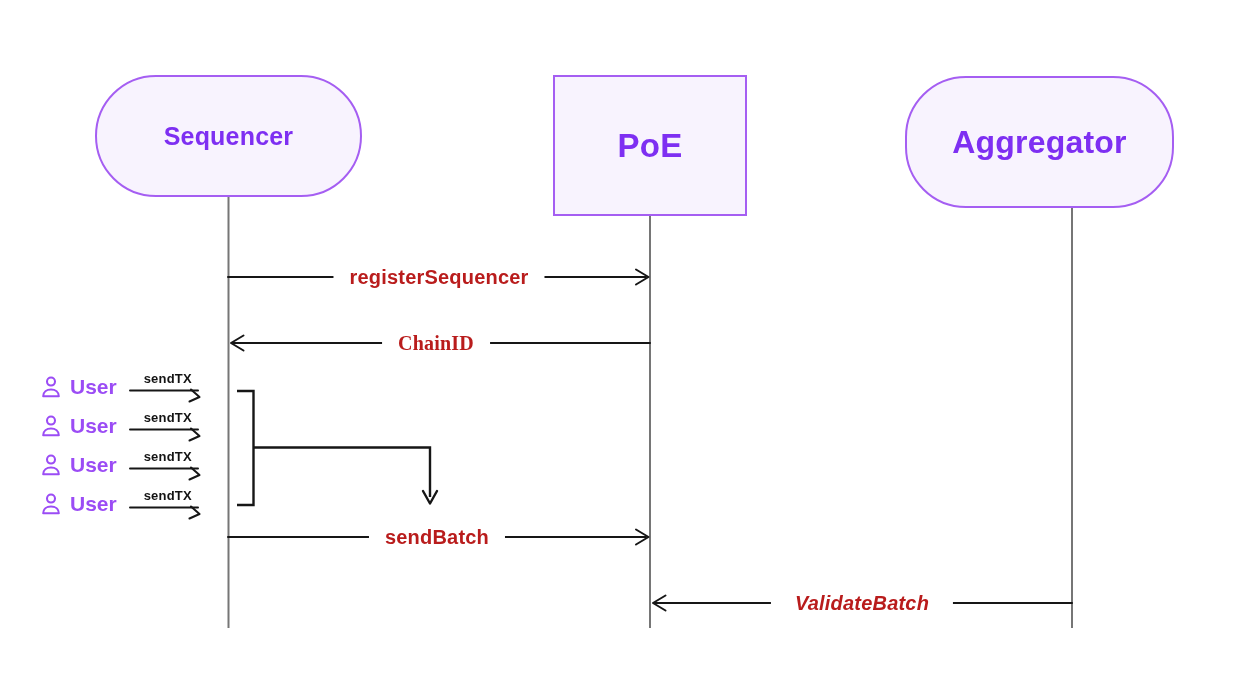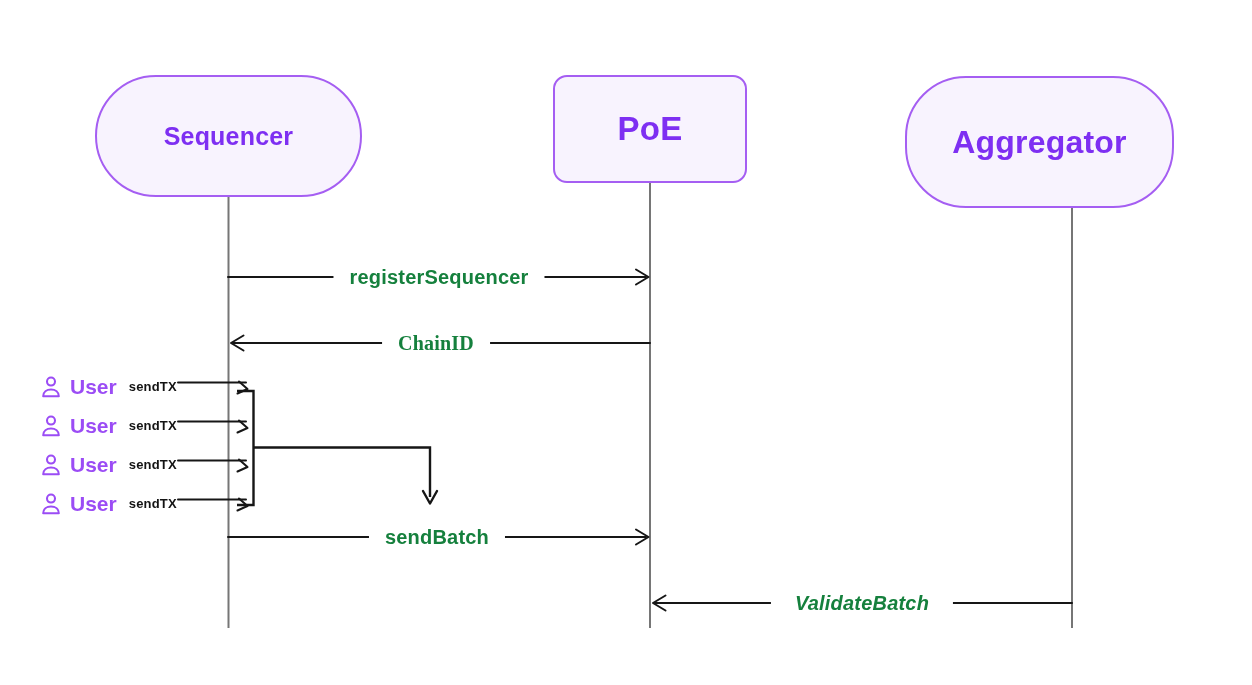--- a/index.html
+++ b/index.html
@@ -27,29 +27,29 @@
     align-items: center;
     justify-content: center;
     background: #f8f3fe;
     border: 2px solid #a55ef2;
     color: #7e2ff2;
     font-weight: 700;
     box-sizing: border-box;
     letter-spacing: 0.2px;
   }
   #actor-0 { left: 95px;  top: 75px; width: 267px; height: 122px; border-radius: 62px; font-size: 25px; }
-  #actor-1 { left: 553px; top: 75px; width: 194px; height: 108px; border-radius: 14px; font-size: 33px; }
+  #actor-1 { left: 553px; top: 75px; width: 194px; height: 141px; border-radius: 0; font-size: 33px; }
   #actor-2 { left: 905px; top: 76px; width: 269px; height: 132px; border-radius: 61px; font-size: 32px; }
 
   
   .msg {
     position: absolute;
     transform: translate(-50%, -50%);
     background: #ffffff;
-    color: #15803d;
+    color: #b91c1c;
     font-weight: 700;
     font-size: 20px;
     padding: 5px 16px;
     white-space: nowrap;
     letter-spacing: 0.2px;
   }
   #msg-0 { left: 439px; top: 277px; }
   #msg-1 { left: 436px; top: 343px; font-family: Liberation Serif, serif; }
   #msg-2 { left: 437px; top: 537px; }
   #msg-3 { left: 862px; top: 603px; padding: 14px 24px; font-style: italic; }
@@ -67,21 +67,21 @@
   #user-2 { top: 443px; }
   #user-3 { top: 482px; }
   .user-name {
     font-size: 21px;
     font-weight: 600;
     color: #9b4cf5;
     margin-left: 6px;
   }
   .tx {
     display: flex;
-    flex-direction: row;
+    flex-direction: column;
     align-items: center;
     margin-left: 12px;
     text-align: right;
   }
   .tx-label {
     font-size: 13px;
     font-weight: 700;
     color: #131313;
     line-height: 16px;
     letter-spacing: 0.2px;

